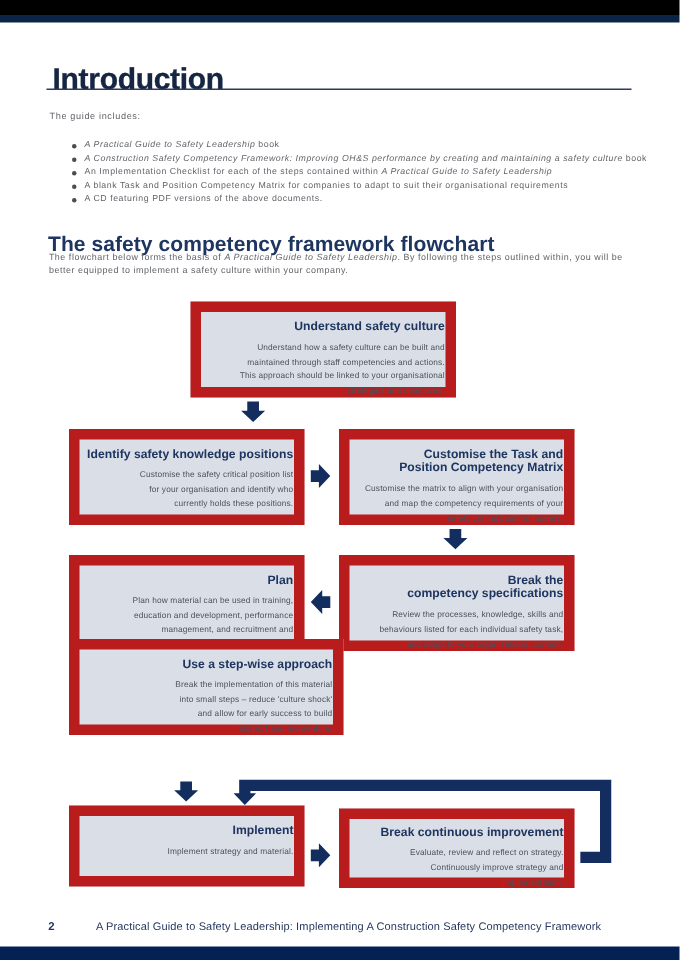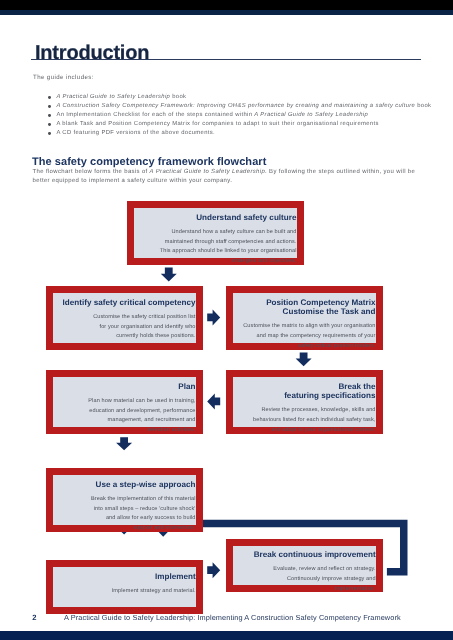--- a/index.html
+++ b/index.html
@@ -12,21 +12,21 @@
 
   h1.title{position:absolute;left:31px;top:39px;margin:4px;font-size:20px;font-weight:700;color:#152542;letter-spacing:-0.2px;line-height:20px;-webkit-text-stroke:0.25px #152542;}
   .title-rule{position:absolute;left:31px;top:59px;width:390px;height:1px;background:#2a3b5e;}
 
   .intro{position:absolute;left:33px;top:73.5px;font-size:6.1px;color:#616469;line-height:8px;letter-spacing:0.42px;}
   ul.bullets{position:absolute;left:56.4px;top:93.4px;margin:0;padding:0;list-style:none;}
   ul.bullets li{font-size:5.85px;color:#616469;line-height:8.95px;position:relative;letter-spacing:0.36px;white-space:nowrap;}
   ul.bullets li:before{content:"";position:absolute;left:-8.4px;top:3.05px;width:2.9px;height:2.9px;border-radius:50%;background:#4b4e53;}
   i{font-style:italic;}
 
-  h2.sub{position:absolute;left:32px;top:156.5px;margin:0;font-size:11px;font-weight:bold;color:#1d3560;line-height:10px;letter-spacing:0.05px;}
+  h2.sub{position:absolute;left:32px;top:156.5px;margin:0;font-size:14px;font-weight:bold;color:#1d3560;line-height:10px;letter-spacing:0.05px;}
   .subpara{position:absolute;left:32.6px;top:168px;font-size:5.95px;line-height:8.7px;color:#616469;letter-spacing:0.36px;white-space:nowrap;}
 
   .fbox{position:absolute;background:#dadee6;border:7px solid #b91c1c;box-sizing:border-box;text-align:right;display:block;padding-top:4.6px;}
   .fbox .ft{font-size:8.1px;font-weight:bold;color:#1d3560;line-height:9.45px;letter-spacing:0.02px;}
   .fbox .fb{font-size:5.55px;color:#4c525b;line-height:9.7px;margin-top:5.9px;letter-spacing:0.1px;}
   .flow{position:absolute;left:0;top:0;width:453px;height:640px;overflow:visible;}
 
   .footer-num{position:absolute;left:32.2px;top:613.5px;font-size:7.6px;font-weight:bold;color:#1d3560;line-height:8px;}
   .footer-txt{position:absolute;left:64px;top:613.5px;font-size:7.35px;color:#25395f;line-height:8px;letter-spacing:0.09px;white-space:nowrap;}
 </style>
@@ -74,32 +74,32 @@
         </div>
         <div class="fb">
           <div>Understand how a safety culture can be built and</div>
           <div>maintained through staff competencies and actions.</div>
           <div>This approach should be linked to your organisational</div>
           <div>strategies and objectives.</div>
         </div>
       </div>
       <div class="fbox" style="left: 45.5px; top: 286px; width: 157px; height: 63.5px;">
         <div class="ft">
-          <div>Identify safety critical competency</div>
+          <div>Identify safety knowledge positions</div>
         </div>
         <div class="fb">
           <div>Customise the safety critical position list</div>
           <div>for your organisation and identify who</div>
           <div>currently holds these positions.</div>
         </div>
       </div>
       <div class="fbox" style="left: 225.5px; top: 286px; width: 157px; height: 63.5px;">
         <div class="ft">
+          <div>Customise the Task and</div>
           <div>Position Competency Matrix</div>
-          <div>Customise the Task and</div>
         </div>
         <div class="fb">
           <div>Customise the matrix to align with your organisation</div>
           <div>and map the competency requirements of your</div>
           <div>safety critical position holders.</div>
         </div>
       </div>
       <div class="fbox" style="left: 45.5px; top: 370px; width: 157px; height: 63.5px; padding-left: 25px;">
         <div class="ft">
           <div>Plan</div>
@@ -107,40 +107,40 @@
         <div class="fb">
           <div>Plan how material can be used in training,</div>
           <div>education and development, performance</div>
           <div>management, and recruitment and</div>
           <div>selection activities.</div>
         </div>
       </div>
       <div class="fbox" style="left: 225.5px; top: 370px; width: 157px; height: 63.5px;">
         <div class="ft">
           <div>Break the</div>
-          <div>featuring specifications</div>
+          <div>competency specifications</div>
         </div>
         <div class="fb">
           <div>Review the processes, knowledge, skills and</div>
           <div>behaviours listed for each individual safety task,</div>
           <div>and adapt to your organisational context.</div>
         </div>
       </div>
-      <div class="fbox" style="left: 45.5px; top: 468px; width: 157px; height: 63.5px;">
+      <div class="fbox" style="left: 45.5px; top: 426px; width: 183px; height: 63.5px;">
         <div class="ft">
           <div>Use a step-wise approach</div>
         </div>
         <div class="fb">
           <div>Break the implementation of this material</div>
           <div>into small steps – reduce 'culture shock'</div>
           <div>and allow for early success to build</div>
           <div>support and momentum.</div>
         </div>
       </div>
-      <div class="fbox" style="left: 45.5px; top: 560px; width: 157.2px; height: 53.5px;">
+      <div class="fbox" style="left: 45.5px; top: 537px; width: 157.2px; height: 53.5px;">
         <div class="ft">
           <div>Implement</div>
         </div>
         <div class="fb">
           <div>Implement strategy and material.</div>
         </div>
       </div>
       <div class="fbox" style="left: 225.5px; top: 538.5px; width: 157.2px; height: 53.5px;">
         <div class="ft">
           <div>Break continuous improvement</div>

